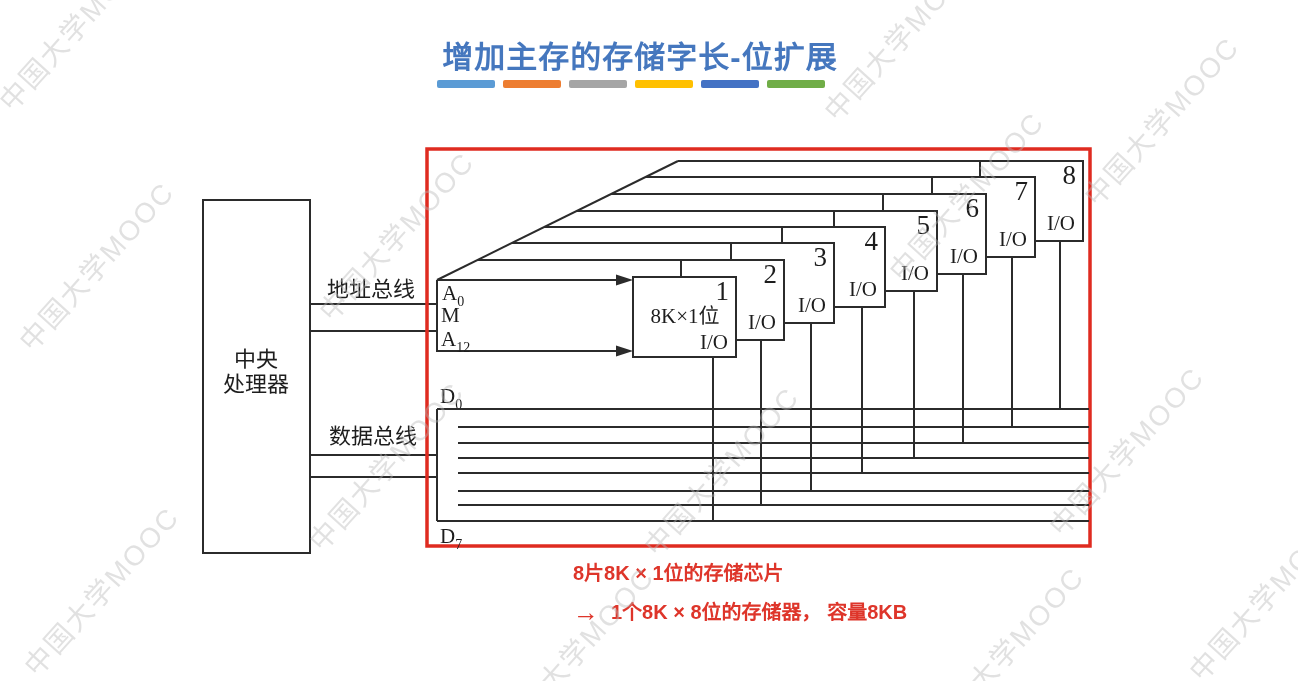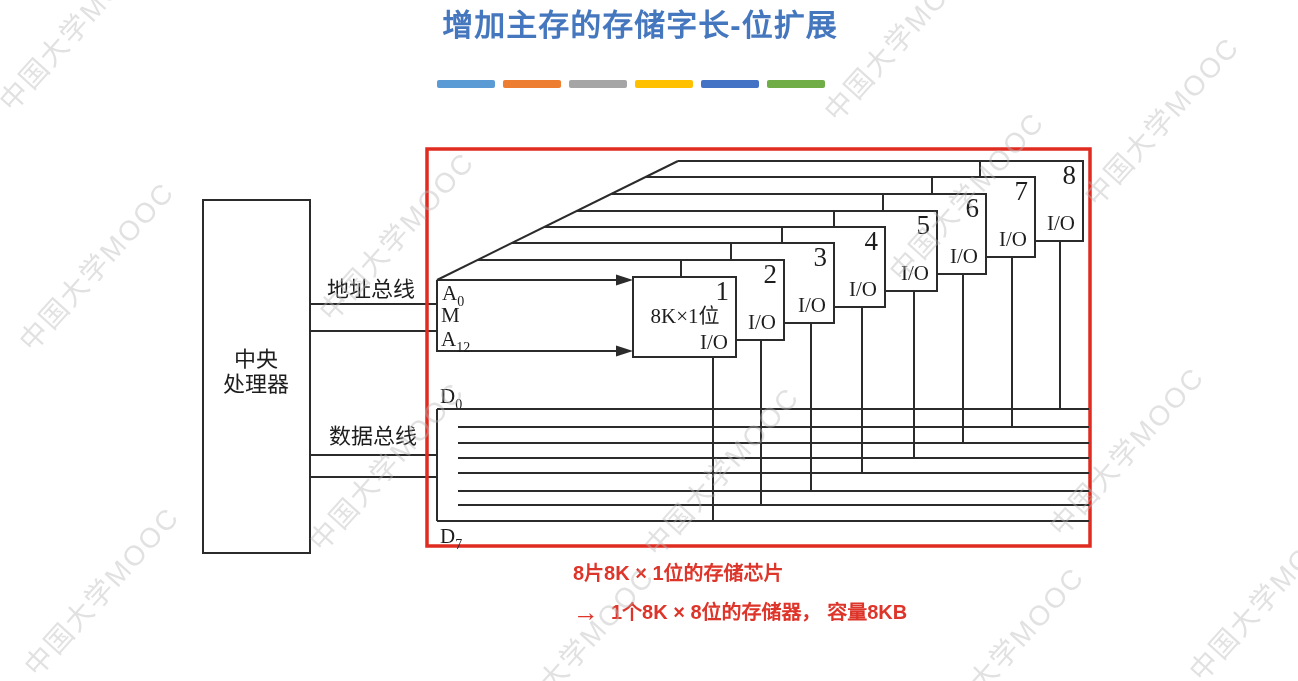--- a/index.html
+++ b/index.html
@@ -6,21 +6,21 @@
     --title_blue:#4577BE;
     --highlight_red:#DF2B20;
     --note_red:#DE352A;
     --line_dark:#2B2B2B;
     --watermark_gray:#B9B9B9;
   }
   html,body{margin:0;padding:0;background:#ffffff;}
   .slide{position:relative;width:1298px;height:681px;background:#ffffff;overflow:hidden;
          font-family:"Liberation Sans","DejaVu Sans",sans-serif;}
 
-  .title{position:absolute;left:0;top:0;width:1280px;margin:0;text-align:center;
+  .title{position:absolute;left:0;top:32px;width:1280px;margin:0;text-align:center;
          font-size:31px;font-weight:bold;letter-spacing:1px;color:var(--title_blue);}
 
   .divider{position:absolute;left:437px;top:80px;display:flex;}
   .divider .dash{display:inline-block;width:58px;height:8px;margin-right:8px;border-radius:2px;}
 
   svg.diagram{position:absolute;left:0;top:0;}
   .ln{stroke:var(--line_dark);stroke-width:2;fill:none;}
   .box{fill:#ffffff;stroke:var(--line_dark);stroke-width:2;}
   .redbox{fill:none;stroke:var(--highlight_red);stroke-width:3.5;}
   .ah{fill:var(--line_dark);stroke:none;}

